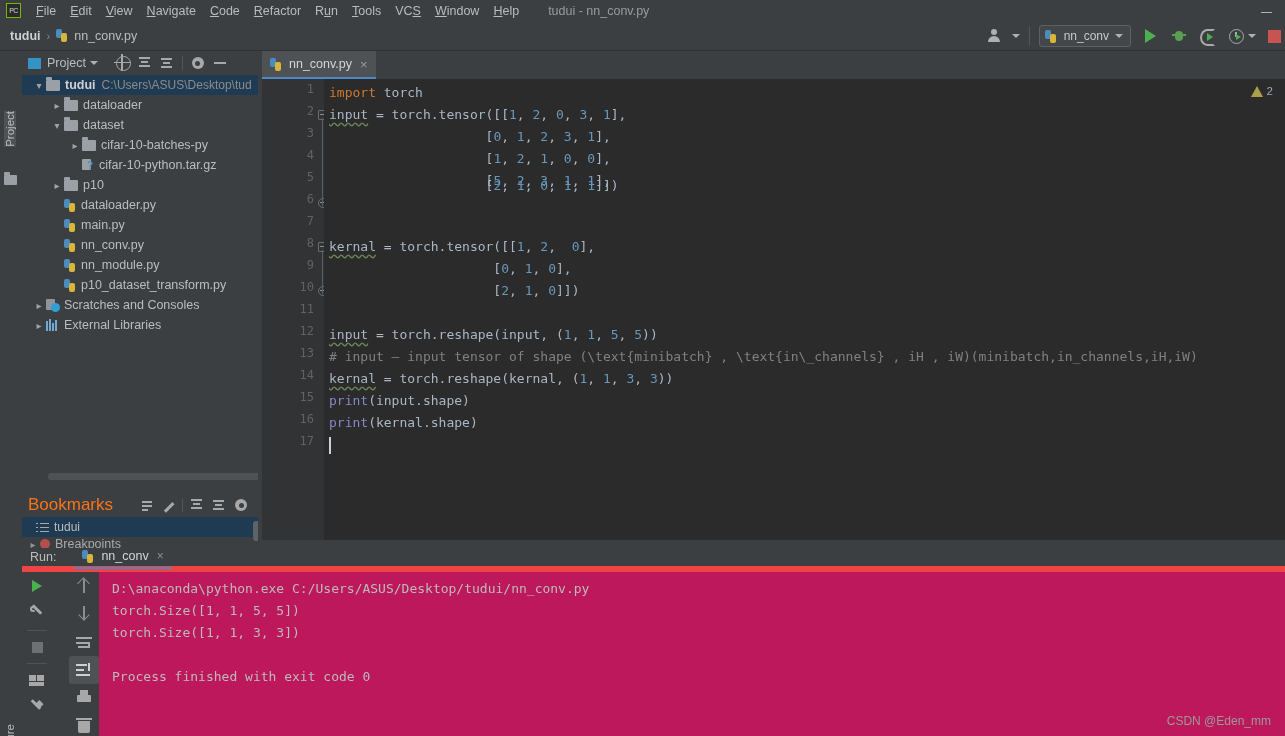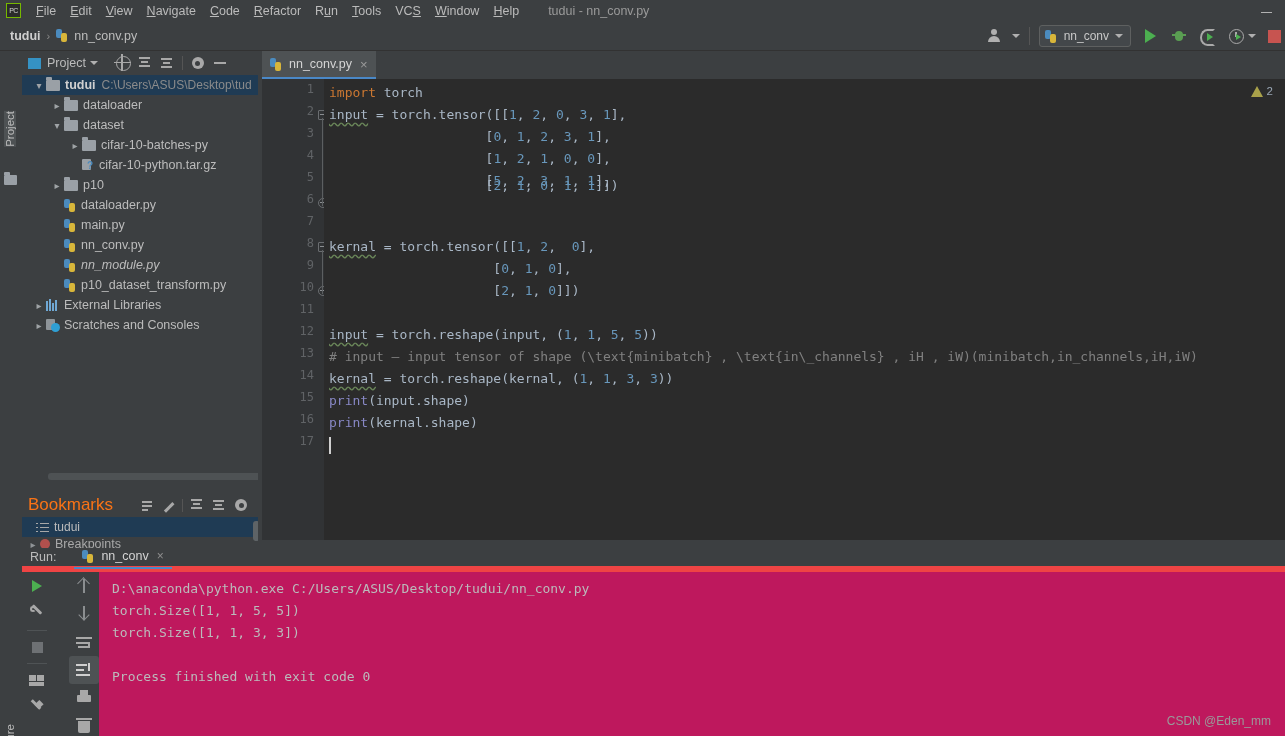--- a/index.html
+++ b/index.html
@@ -446,44 +446,44 @@
         <div class="tree-row" style="padding-left: 28px;">
           <span class="arrow"></span>
           <span class="py-ic"></span>
           <span class="node-label">main.py</span>
         </div>
         <div class="tree-row" style="padding-left: 28px;">
           <span class="arrow"></span>
           <span class="py-ic"></span>
           <span class="node-label">nn_conv.py</span>
         </div>
-        <div class="tree-row" style="padding-left: 28px; font-style: italic;">
+        <div class="tree-row" style="padding-left: 28px;">
           <span class="arrow"></span>
           <span class="py-ic"></span>
           <span class="node-label">nn_module.py</span>
         </div>
         <div class="tree-row" style="padding-left: 28px;">
           <span class="arrow"></span>
           <span class="py-ic"></span>
           <span class="node-label">p10_dataset_transform.py</span>
+        </div>
+        <div class="tree-row" style="padding-left: 10px;">
+          <span class="arrow right"></span>
+          <span class="scratch-ic"></span>
+          <span class="node-label">Scratches and Consoles</span>
         </div>
         <div class="tree-row" style="padding-left: 10px;">
           <span class="arrow right"></span>
           <span class="lib-ic">
             <i style="left: 0px; height: 10px;"></i>
             <i style="left: 3px; height: 12px;"></i>
             <i style="left: 6px; height: 8px;"></i>
             <i style="left: 9px; height: 11px;"></i>
           </span>
           <span class="node-label">External Libraries</span>
-        </div>
-        <div class="tree-row" style="padding-left: 10px;">
-          <span class="arrow right"></span>
-          <span class="scratch-ic"></span>
-          <span class="node-label">Scratches and Consoles</span>
         </div>
       </div>
 
     <div class="proj-hscroll"></div>
   </div>
 
   <div class="bookmarks">
     <div class="bm-header">
       <span class="bm-title">Bookmarks</span>
       <span class="ic-bmadd">

